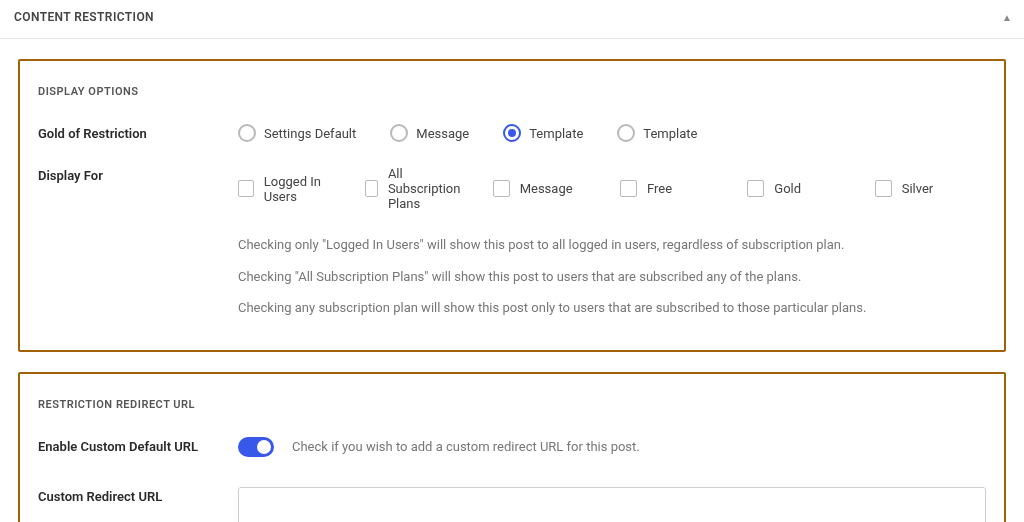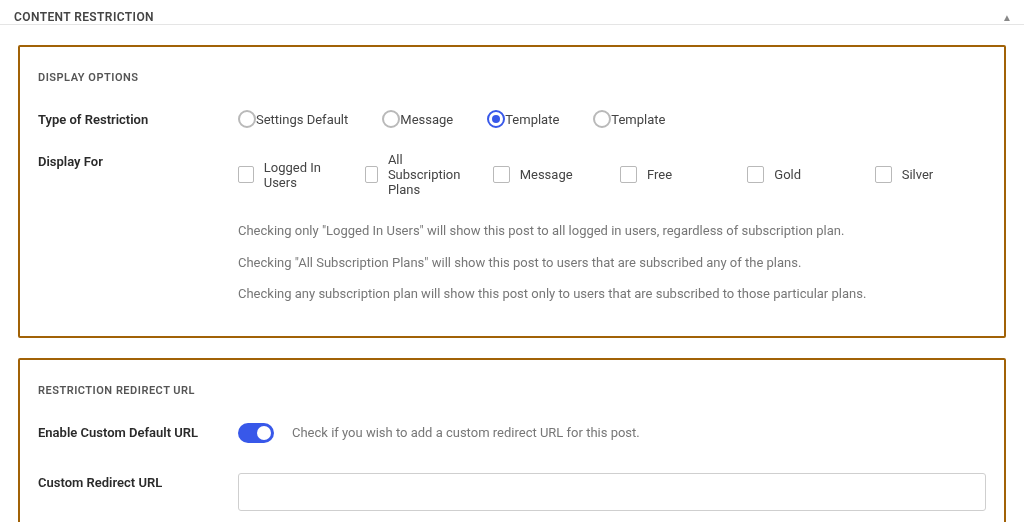--- a/index.html
+++ b/index.html
@@ -8,21 +8,21 @@
     background: #fff;
     color: #1d2327;
     width: 1024px;
     height: 522px;
     overflow: hidden;
   }
   .panel-header {
     display: flex;
     justify-content: space-between;
     align-items: center;
-    padding: 10px 12px 0 14px;
+    padding: 10px 12px 14px 14px;
     border-bottom: 1px solid #e5e5e5;
   }
   .panel-header h2 {
     font-size: 12px;
     font-weight: 600;
     letter-spacing: 0.4px;
     color: #444;
   }
   .panel-toggle {
     color: #888;
@@ -59,21 +59,21 @@
   }
   
   .radio-group {
     display: flex;
     gap: 34px;
     align-items: center;
   }
   .radio-item {
     display: flex;
     align-items: center;
-    gap: 0;
+    gap: 8px;
     cursor: pointer;
   }
   .radio-circle {
     width: 18px; height: 18px;
     border: 2px solid #b9b9b9;
     border-radius: 50%;
     display: flex;
     align-items: center;
     justify-content: center;
     background: #fff;
@@ -163,21 +163,21 @@
   <h2>CONTENT RESTRICTION</h2>
   <span class="panel-toggle">
     <span>▲</span>
   </span>
 </div>
 
 <div class="metabox">
   <div class="section-title">DISPLAY OPTIONS</div>
 
   <div class="row">
-    <div class="row-label">Type of Restriction</div>
+    <div class="row-label">Gold of Restriction</div>
     <div class="row-content radio-group">
       <div class="radio-item">
         <span class="radio-circle">
             <span class="radio-dot"></span>
           </span>
         <span class="radio-label">Settings Default</span>
       </div>
       <div class="radio-item">
         <span class="radio-circle">
             <span class="radio-dot"></span>

